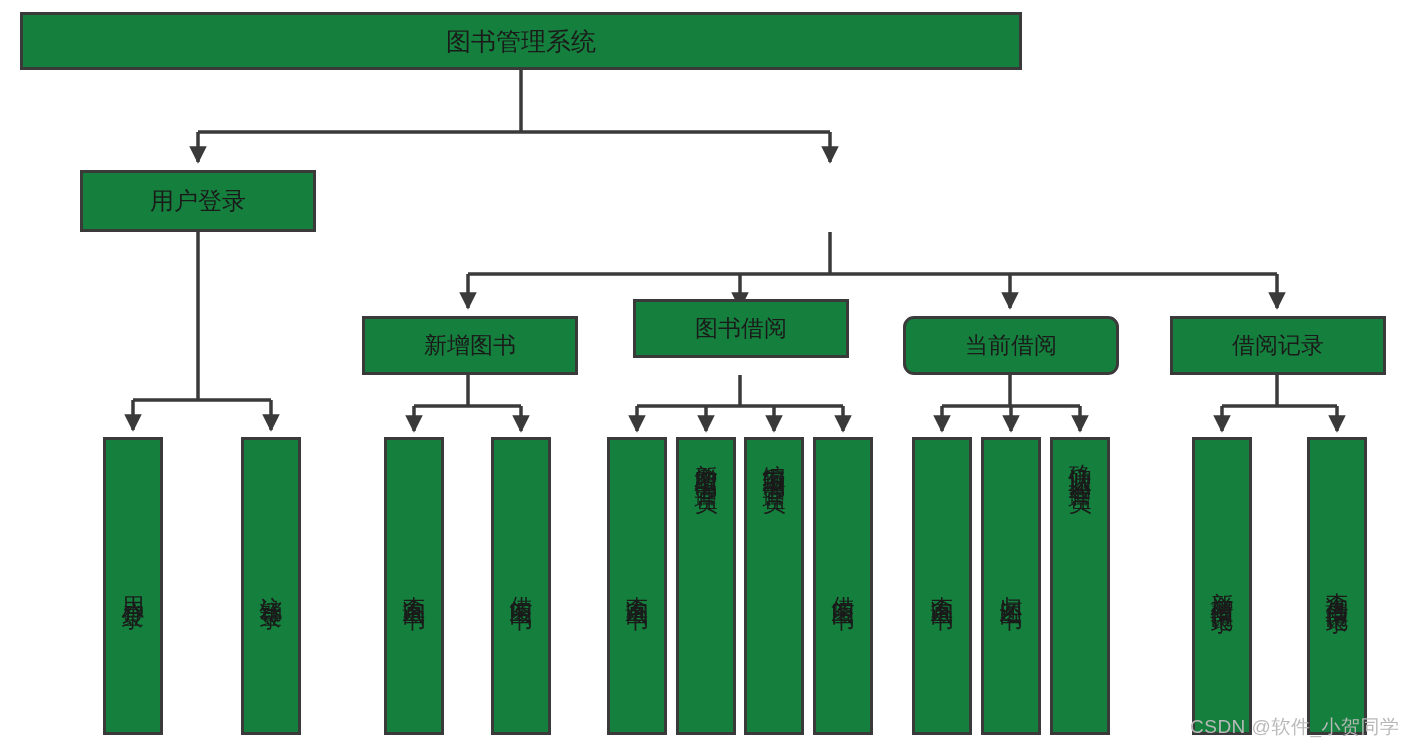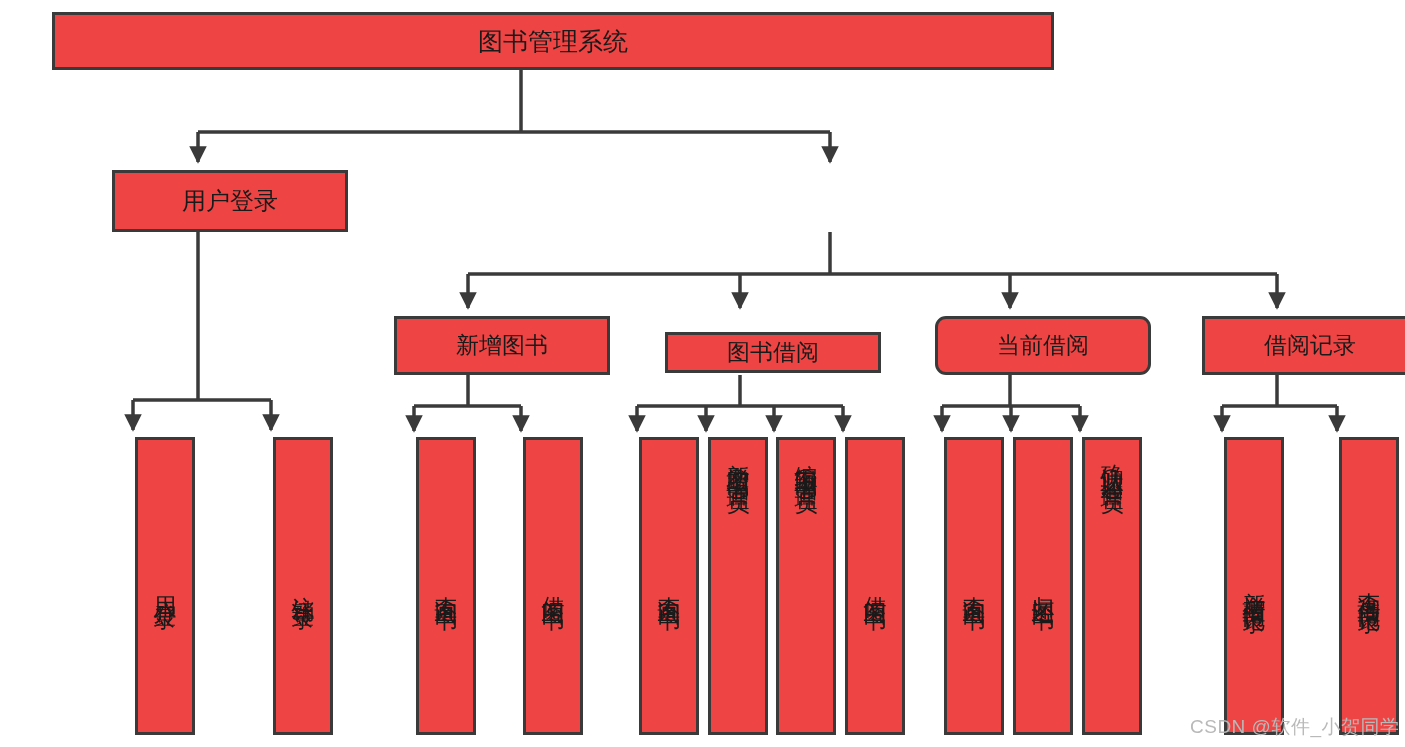--- a/index.html
+++ b/index.html
@@ -22,27 +22,26 @@
     left: 0;
     top: 0;
     width: 1405px;
     height: 747px;
     pointer-events: none;
   }
   .node {
     position: absolute;
     box-sizing: border-box;
     border: 3px solid #3a3a3a;
-    background: #ef4444;
+    background: #15803d;
     display: flex;
     align-items: center;
     justify-content: center;
     color: #1a1a1a;
     z-index: 2;
-    margin-left: 32px;
   }
   .node.root {
     font-size: 25px;
   }
   .node.lvl2 {
     font-size: 24px;
   }
   .node.lvl3 {
     font-size: 23px;
   }
@@ -128,21 +127,21 @@
     <span>图书管理系统</span>
   </div>
 
   <div class="node lvl2" style="left:80px; top:170px; width:236px; height:62px;">
     <span>用户登录</span>
   </div>
 
   <div class="node lvl3" style="left:362px; top:316px; width:216px; height:59px;">
     <span>新增图书</span>
   </div>
-  <div class="node lvl3" style="left:633px; top:332px; width:216px; height:41px;">
+  <div class="node lvl3" style="left:633px; top:299px; width:216px; height:59px;">
     <span>图书借阅</span>
   </div>
   <div class="node lvl3" style="left:903px; top:316px; width:216px; height:59px;border-radius:11px;">
     <span>当前借阅</span>
   </div>
   <div class="node lvl3" style="left:1170px; top:316px; width:216px; height:59px;">
     <span>借阅记录</span>
   </div>
 
   <div class="node leaf" style="left:103px; top:437px; width:60px; height:298px;">

